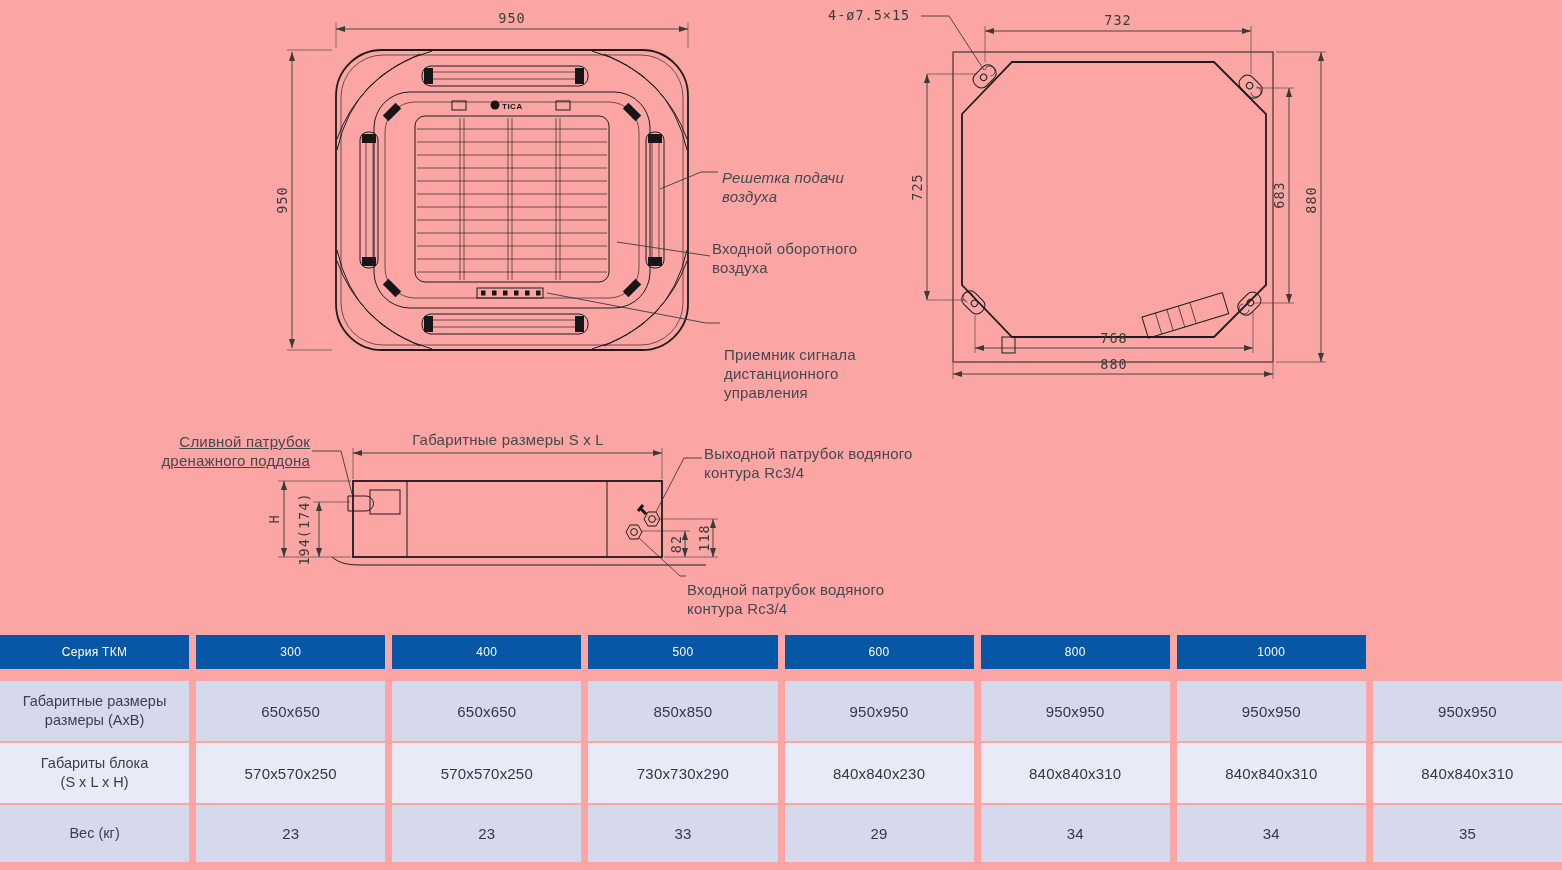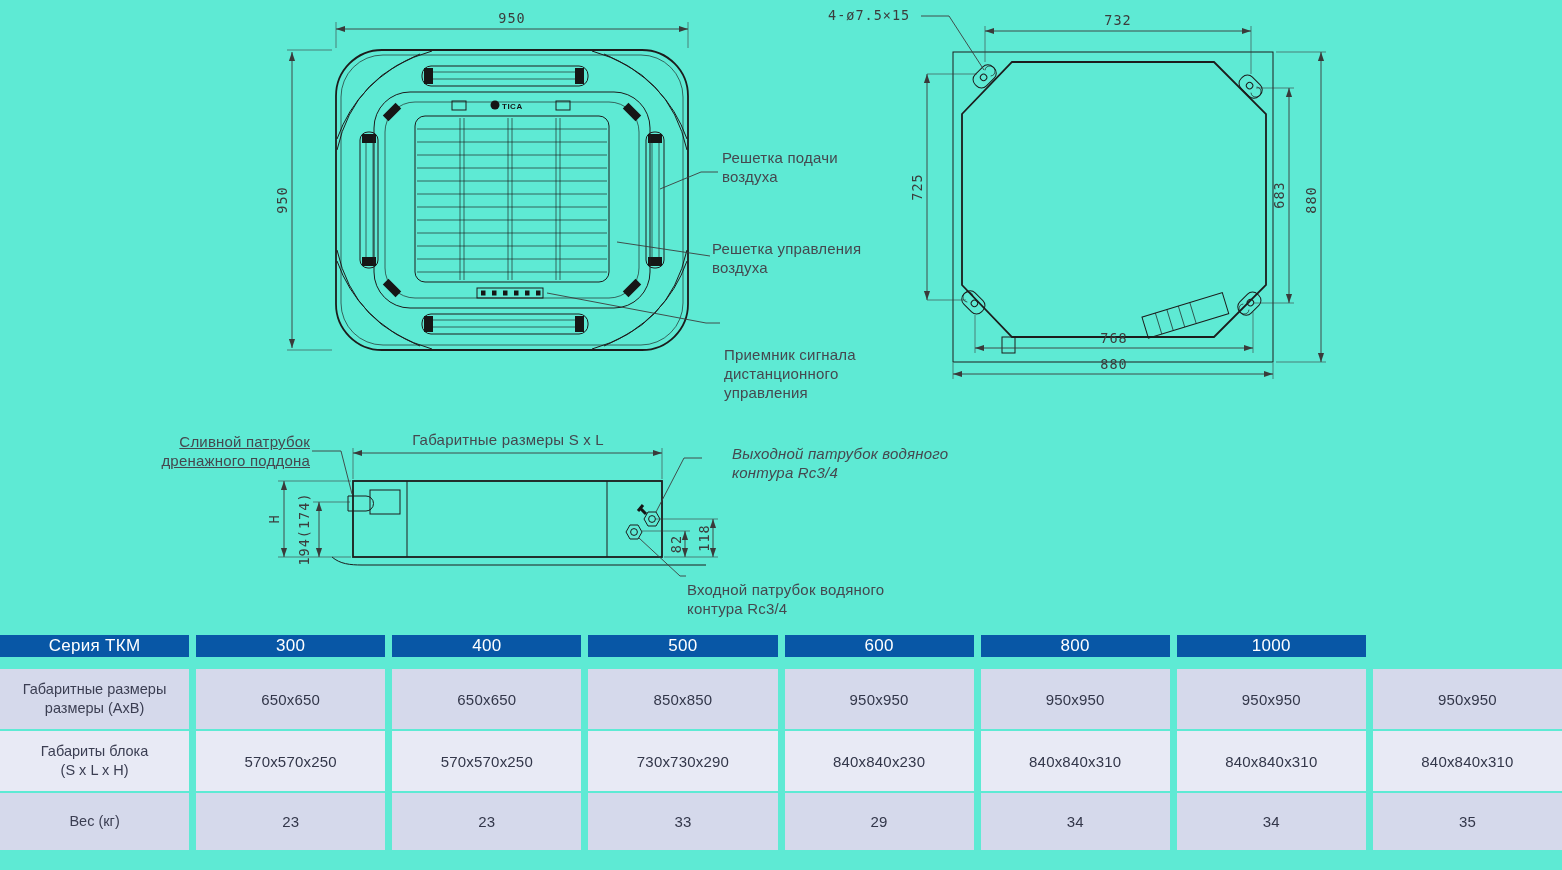--- a/index.html
+++ b/index.html
@@ -1,17 +1,17 @@
 <!DOCTYPE html>
 <html><head>
 <meta charset="utf-8">
 <style>
   html,body { margin:0; padding:0; background:#ffffff; }
   #stage {
-    position:relative; width:1562px; height:870px; background:#5eead4;
+    position:relative; width:1562px; height:870px; background:#fca5a5;
     font-family:"Liberation Sans", sans-serif; overflow:hidden;
   }
   #drawings { position:absolute; left:0; top:0; }
 
   
   .dim   { stroke:#3a3a3a; stroke-width:0.9; fill:none;
            marker-start:url(#arw); marker-end:url(#arw); }
   .ext   { stroke:#3a3a3a; stroke-width:0.6; fill:none; }
   .body1 { stroke:#1c1c1c; stroke-width:1.8; fill:none; }
   .body2 { stroke:#1c1c1c; stroke-width:1;   fill:none; }
@@ -21,23 +21,23 @@
   .dimtxt{ font-family:"DejaVu Sans Mono", monospace; font-size:13.5px;
            fill:#3c3c3c; letter-spacing:1px; }
 
   
   .dlabel { position:absolute; font-size:15px; line-height:1.28; color:#45484f;
             letter-spacing:0.2px; }
 
   
   .spec-table { position:absolute; left:0; top:635px; width:1562px; }
   .t-header { display:grid; grid-template-columns:repeat(8,1fr); column-gap:7px; }
-  .th { background:var(--hdr,#0857A6); color:#ffffff; height:22px;
+  .th { background:var(--hdr,#0857A6); color:#ffffff; height:34px;
         display:flex; align-items:center; justify-content:center;
-        font-size:17px; letter-spacing:0.3px; }
+        font-size:12px; letter-spacing:0.3px; }
   .t-body { margin-top:12px; display:grid; grid-template-columns:repeat(8,1fr);
             grid-template-rows:60px 60px 57px; column-gap:7px; row-gap:2px; }
   .tc { display:flex; align-items:center; justify-content:center;
         font-size:15px; color:#33374a; letter-spacing:0.2px; }
   .tl { display:flex; flex-direction:column; align-items:center; justify-content:center;
         font-size:14.5px; line-height:1.3; color:#3b3e52; text-align:center; }
   .rowA { background:#D5D9EB; }
   .rowB { background:#E8EAF5; }
 </style>
 </head>
@@ -205,26 +205,26 @@
       <text class="dimtxt" font-size="11.5" letter-spacing="0.4" transform="rotate(-90 319 529)" x="319" y="519" text-anchor="middle">194(174)</text>
       <text class="dimtxt" font-size="12.5" transform="rotate(-90 685 544)" x="685" y="540" text-anchor="middle">82</text>
       <text class="dimtxt" font-size="12.5" transform="rotate(-90 713 538)" x="713" y="534" text-anchor="middle">118</text>
 
       <path class="leader" d="M312,451 H341 L352,494"></path>
       <path class="leader" d="M702,458 H684 L656,512"></path>
       <path class="leader" d="M686,576 H680 L639,538"></path>
     </g>
   </svg>
 
-  <div class="dlabel" style="left:722px; top:148px; width:150px;">Решетка подачи воздуха</div>
-  <div class="dlabel" style="left:712px; top:239px; width:170px;">Решетка управления воздуха</div>
+  <div class="dlabel" style="left:722px; top:168px; width:150px;font-style:italic;">Решетка подачи воздуха</div>
+  <div class="dlabel" style="left:712px; top:239px; width:170px;">Входной оборотного воздуха</div>
   <div class="dlabel" style="left:724px; top:309px; width:165px;margin-top:36px;">Приемник сигнала дистанционного управления</div>
   <div class="dlabel" style="left:138px; top:432px; width:172px; text-align:right;text-decoration:underline;">Сливной патрубок дренажного поддона</div>
   <div class="dlabel" style="left:358px; top:430px; width:300px; text-align:center;">Габаритные размеры S x L</div>
-  <div class="dlabel" style="left:732px; top:444px; width:235px;font-style:italic;">Выходной патрубок водяного контура Rc3/4</div>
+  <div class="dlabel" style="left:704px; top:444px; width:235px;">Выходной патрубок водяного контура Rc3/4</div>
   <div class="dlabel" style="left:687px; top:534px; width:230px;margin-top:46px;">Входной патрубок водяного контура Rc3/4</div>
 
   <div class="spec-table">
     <div class="t-header">
       <div class="th">Серия ТКМ</div>
       <div class="th">300</div>
       <div class="th">400</div>
       <div class="th">500</div>
       <div class="th">600</div>
       <div class="th">800</div>

